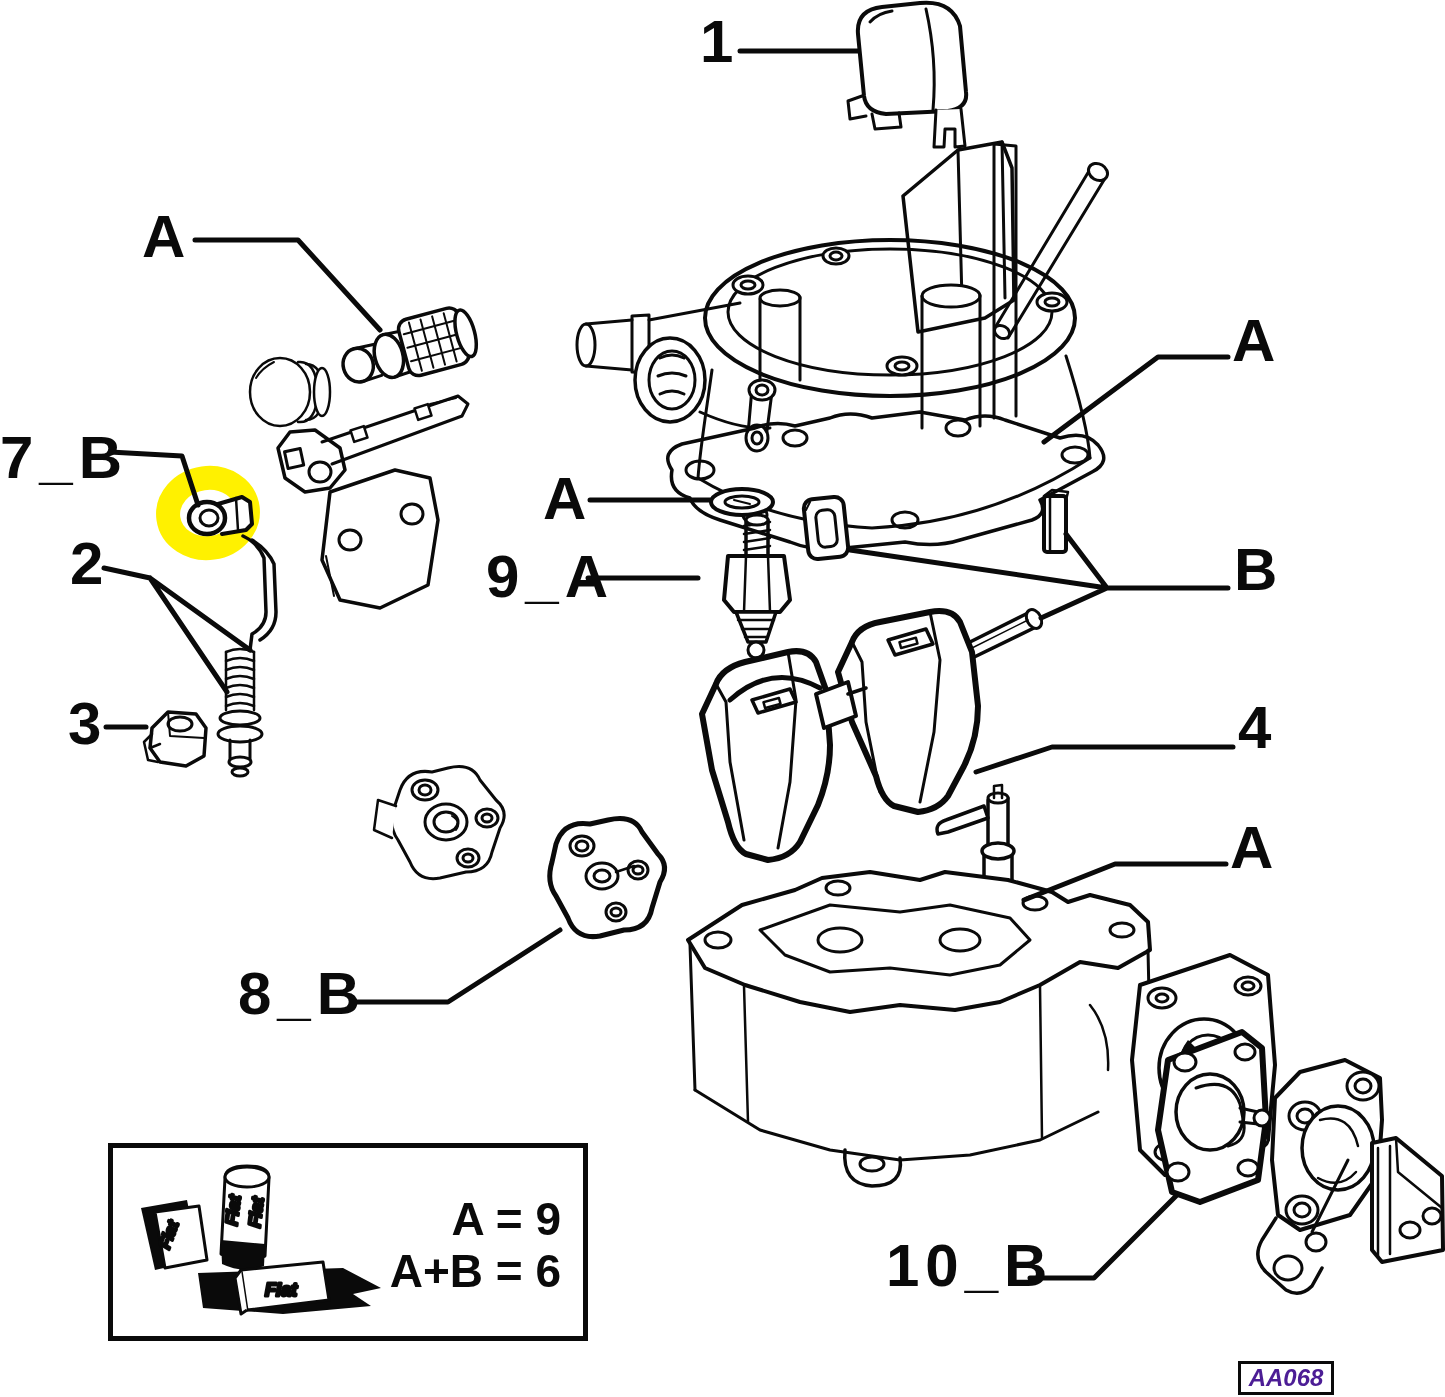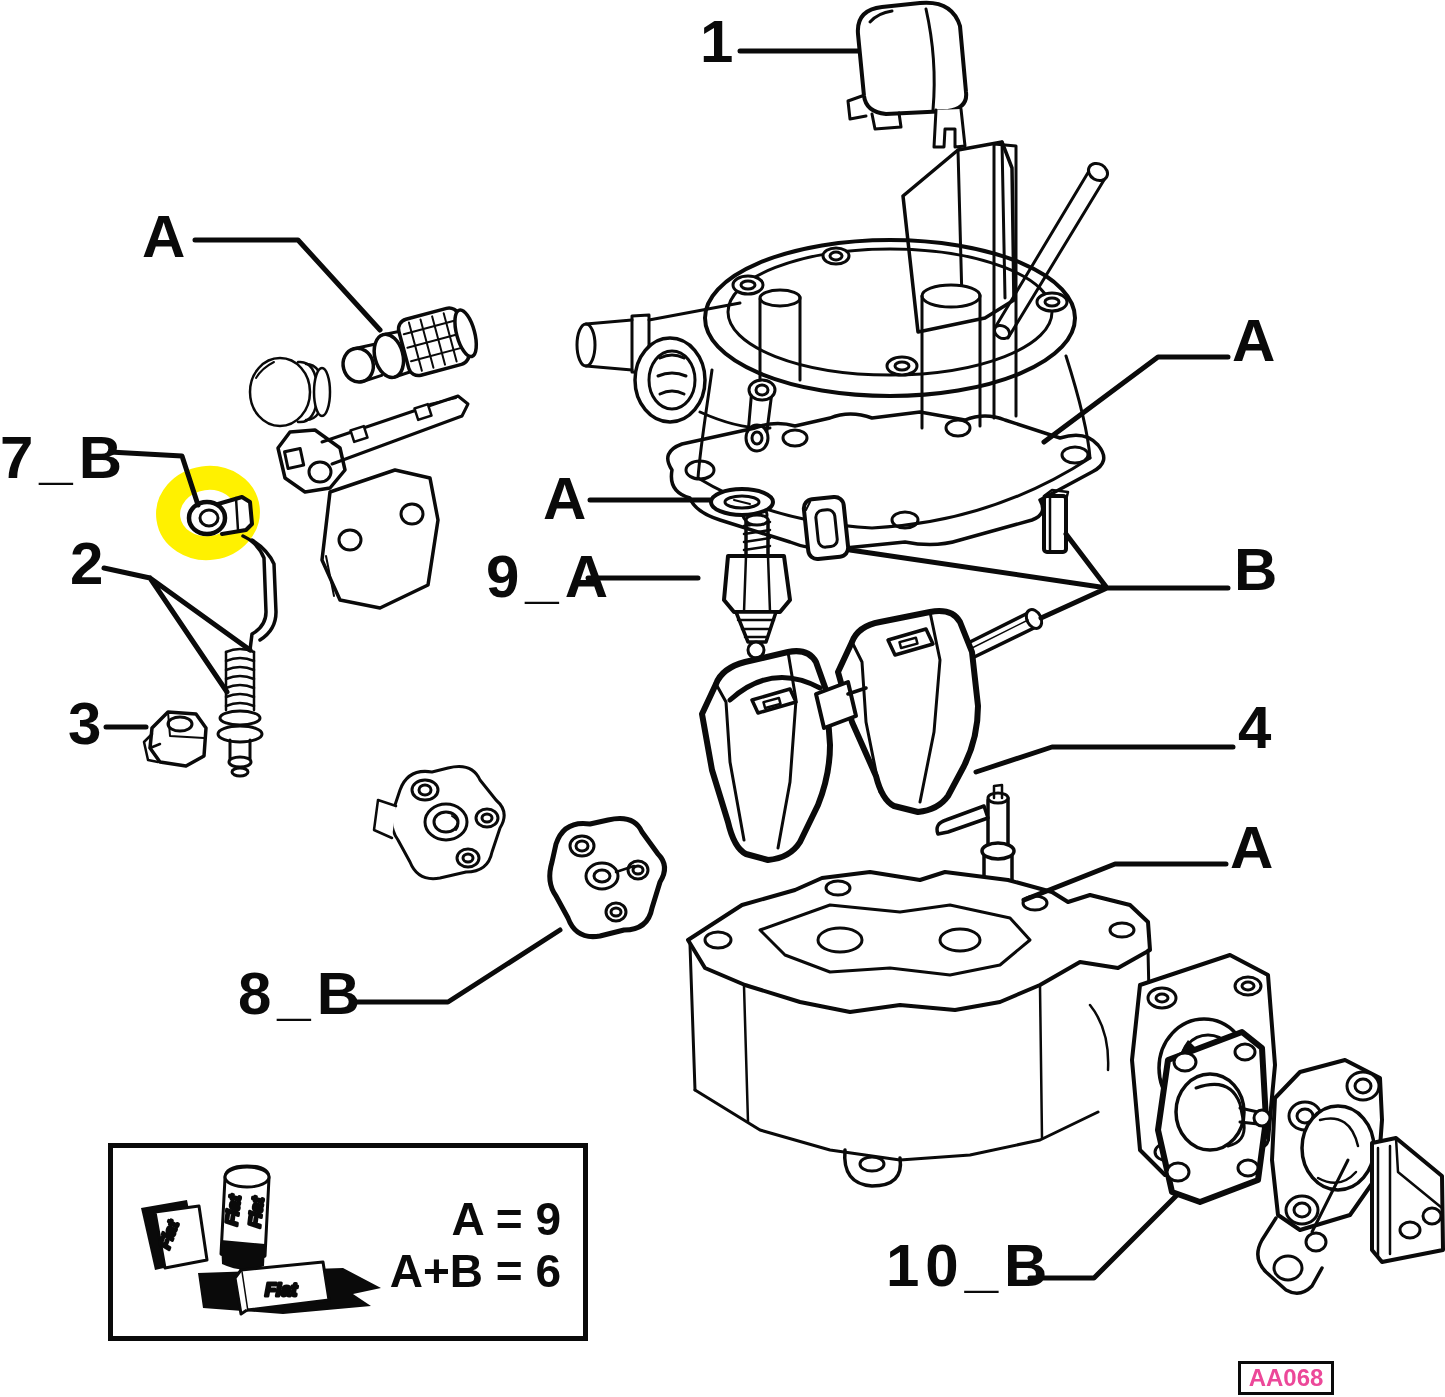--- a/index.html
+++ b/index.html
@@ -19,21 +19,21 @@
   .legend-text{
     position:absolute;right:22px;font-weight:bold;color:#0a0a0a;
     font-size:46px;line-height:1;white-space:nowrap;
   }
   .legend-row1{top:48px;}
   .legend-row2{top:100px;}
   .code-box{
     position:absolute;left:1238px;top:1361px;width:96px;height:34px;
     border:3px solid #0a0a0a;box-sizing:border-box;background:#fff;
     display:flex;justify-content:center;
-    font-size:24px;font-weight:bold;color:#ec4899;letter-spacing:0px;
+    font-size:24px;font-weight:bold;color:#4c1d95;letter-spacing:0px;font-style:italic;
   }
 </style>
 </head>
 <body>
 
 <div class="stage">
 
 <svg width="1445" height="1397" viewBox="0 0 1445 1397">
   <defs></defs>
 

